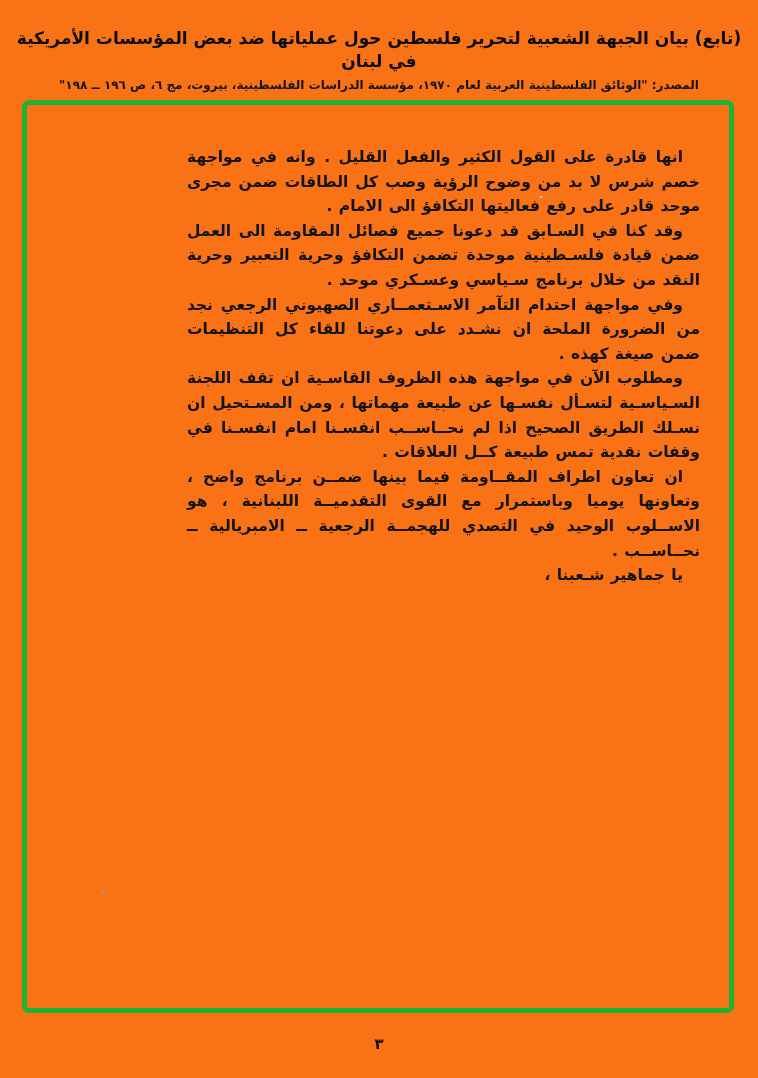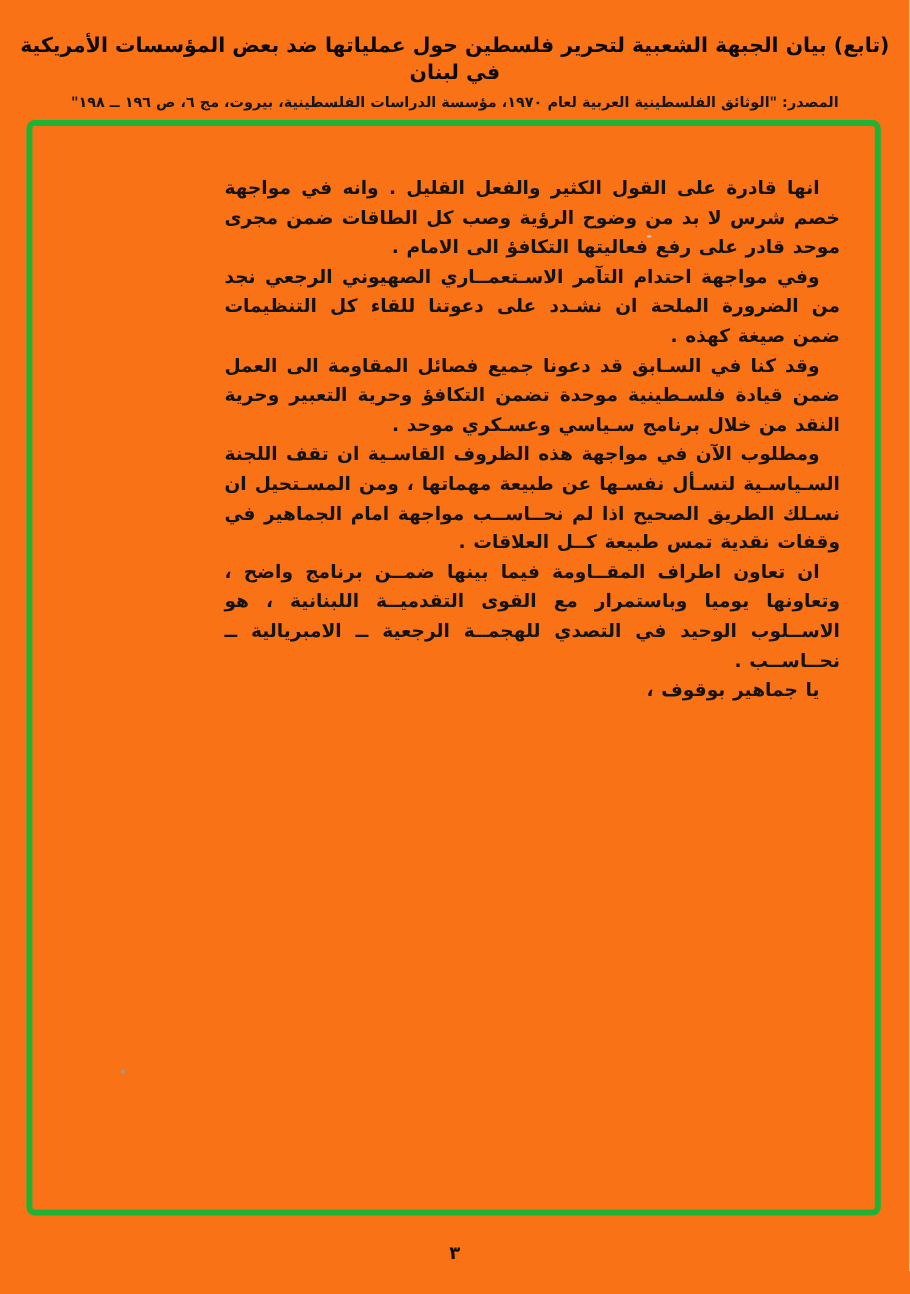--- a/index.html
+++ b/index.html
@@ -86,25 +86,25 @@
 
   <div class="header">
     <div class="doc-title">(تابع) بيان الجبهة الشعبية لتحرير فلسطين حول عملياتها ضد بعض المؤسسات الأمريكية في لبنان</div>
     <div class="doc-source">المصدر: "الوثائق الفلسطينية العربية لعام ١٩٧٠، مؤسسة الدراسات الفلسطينية، بيروت، مج ٦، ص ١٩٦ ــ ١٩٨"</div>
   </div>
 
   <div class="frame"></div>
 
   <div class="content">
     <p>انها قادرة على القول الكثير والفعل القليل . وانه في مواجهة خصم شرس لا بد من وضوح الرؤية وصب كل الطاقات ضمن مجرى موحد قادر على رفع فعاليتها التكافؤ الى الامام .</p>
+    <p>وقد كنا في السـابق قد دعونا جميع فصائل المقاومة الى العمل ضمن قيادة فلسـطينية موحدة تضمن التكافؤ وحرية التعبير وحرية النقد من خلال برنامج سـياسي وعسـكري موحد .</p>
     <p>وفي مواجهة احتدام التآمر الاسـتعمــاري الصهيوني الرجعي نجد من الضرورة الملحة ان نشـدد على دعوتنا للقاء كل التنظيمات ضمن صيغة كهذه .</p>
-    <p>وقد كنا في السـابق قد دعونا جميع فصائل المقاومة الى العمل ضمن قيادة فلسـطينية موحدة تضمن التكافؤ وحرية التعبير وحرية النقد من خلال برنامج سـياسي وعسـكري موحد .</p>
-    <p>ومطلوب الآن في مواجهة هذه الظروف القاسـية ان تقف اللجنة السـياسـية لتسـأل نفسـها عن طبيعة مهماتها ، ومن المسـتحيل ان نسـلك الطريق الصحيح اذا لم نحــاســب مواجهة امام الجماهير في وقفات نقدية تمس طبيعة كــل العلاقات .</p>
+    <p>ومطلوب الآن في مواجهة هذه الظروف القاسـية ان تقف اللجنة السـياسـية لتسـأل نفسـها عن طبيعة مهماتها ، ومن المسـتحيل ان نسـلك الطريق الصحيح اذا لم نحــاســب انفسـنا امام انفسـنا في وقفات نقدية تمس طبيعة كــل العلاقات .</p>
     <p>ان تعاون اطراف المقــاومة فيما بينها ضمــن برنامج واضح ، وتعاونها يوميا وباستمرار مع القوى التقدميــة اللبنانية ، هو الاســلوب الوحيد في التصدي للهجمــة الرجعية ــ الامبريالية ــ نحــاســب .</p>
-    <p>يا جماهير بوقوف ،</p>
+    <p>يا جماهير شـعبنا ،</p>
   </div>
 
   <div class="speck speck-1"></div>
   <div class="speck speck-2"></div>
 
   <div class="page-number">٣</div>
 
 </div>
 
 </body></html>

